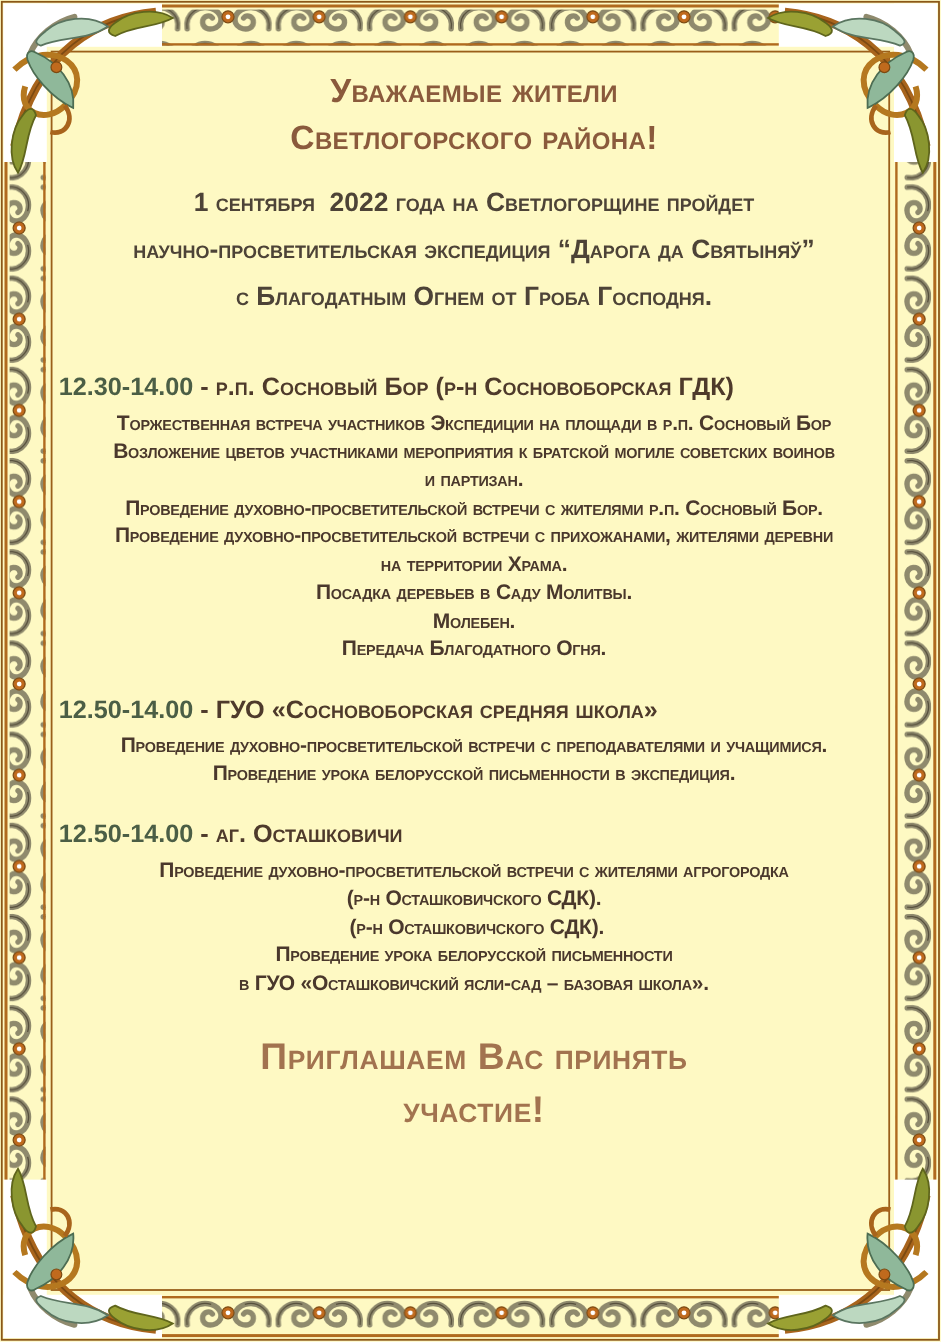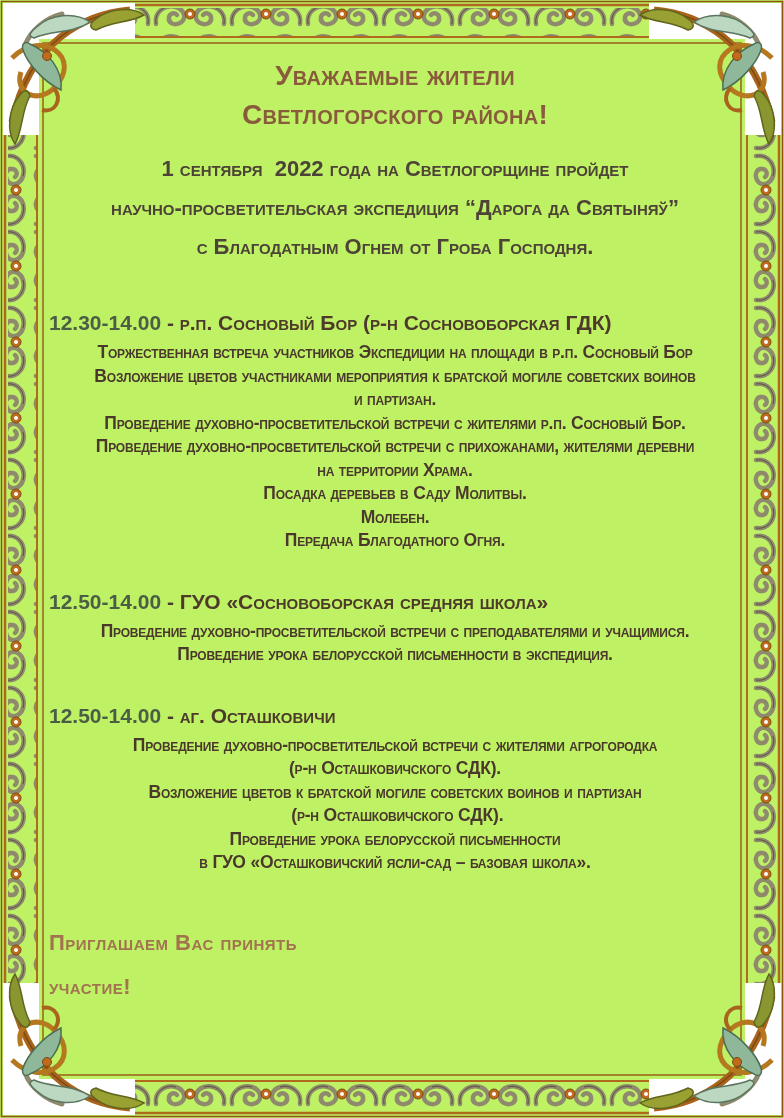--- a/index.html
+++ b/index.html
@@ -1,37 +1,37 @@
 <!DOCTYPE html>
 <html style="--c-title: #8a5a3c; --c-intro: #4d4337; --c-heading: #4e3a2b; --c-time: #4b5e45; --c-body: #4a382c; --c-closing: #a2734f; --c-frame-orange: #b06a1e; --c-frame-dark: #7c4a12; --c-scroll-gray: #8f8a6d; --c-leaf-olive: #9aa133; --c-leaf-green: #6f9a4e; --c-leaf-mint: #bcd8c0;"><head>
 <meta charset="utf-8">
 <style>
   html,body{margin:0;padding:0;}
   .page{
-    position:relative; width:784px; height:1118px; background:#bef264;
+    position:relative; width:784px; height:1118px; background:#fef9c3;
     overflow:hidden;
     font-family:"Liberation Sans","DejaVu Sans",sans-serif;
   }
   .border-svg{position:absolute; left:0; top:0; width:784px; height:1118px;}
   .content{
     position:absolute; left:49px; top:50px; width:692px;
     font-weight:700; font-variant-caps:small-caps;
   }
   .title{margin:6px 0 0; text-align:center; font-size:28px; line-height:39px;
     color:var(--c-title,#8a5a3c); letter-spacing:0.3px;}
   .intro{margin-top:15px; text-align:center; font-size:22px; line-height:39px;
     color:var(--c-intro,#4d4337);}
-  .sec{margin-top:34px;}
+  .sec{margin-top:24px;}
   .sec-first{margin-top:42px;}
   .sec-h{margin:0 0 3px; font-size:21px; line-height:30px; font-weight:700;
     color:var(--c-heading,#4e3a2b); white-space:pre;}
   .sec-h .time{color:var(--c-time,#4b5e45);}
   .line{display:block; white-space:pre;}
   .body-line{font-size:17.5px; line-height:23.5px; color:var(--c-body,#4a382c); letter-spacing:-0.2px;text-align:center;}
-  .closing{margin-top:46px; font-size:22px; line-height:44px;
+  .closing{margin-top:28px; text-align:center; font-size:31px; line-height:44px;
     color:var(--c-closing,#a2734f); letter-spacing:0.5px;}
 </style>
 </head>
 <body>
 
 <div class="page">
 
   <svg class="border-svg" viewBox="0 0 784 1118" xmlns="http://www.w3.org/2000/svg" aria-hidden="true">
     <defs>
       <pattern id="scrollH" width="76" height="30" patternUnits="userSpaceOnUse">
@@ -118,21 +118,20 @@
         <span class="line body-line">Проведение духовно-просветительской встречи с преподавателями и учащимися.</span>
         <span class="line body-line">Проведение урока белорусской письменности в экспедиция.</span>
       </div>
     </section>
 
     <section class="sec">
       <h2 class="sec-h"><span class="time">12.50-14.00</span><span> - </span><span>аг. Осташковичи</span></h2>
       <div>
         <span class="line body-line">Проведение духовно-просветительской встречи с жителями агрогородка</span>
         <span class="line body-line">(р-н Осташковичского СДК).</span>
-        <span class="line body-line">Возложение цветов к братской могиле советских воинов и партизан</span>
         <span class="line body-line"> (р-н Осташковичского СДК).</span>
         <span class="line body-line">Проведение урока белорусской письменности</span>
         <span class="line body-line">в ГУО «Осташковичский ясли-сад – базовая школа».</span>
       </div>
     </section>
 
     <div class="closing">
       <span class="line">Приглашаем Вас принять</span>
       <span class="line">участие!</span>
     </div>

